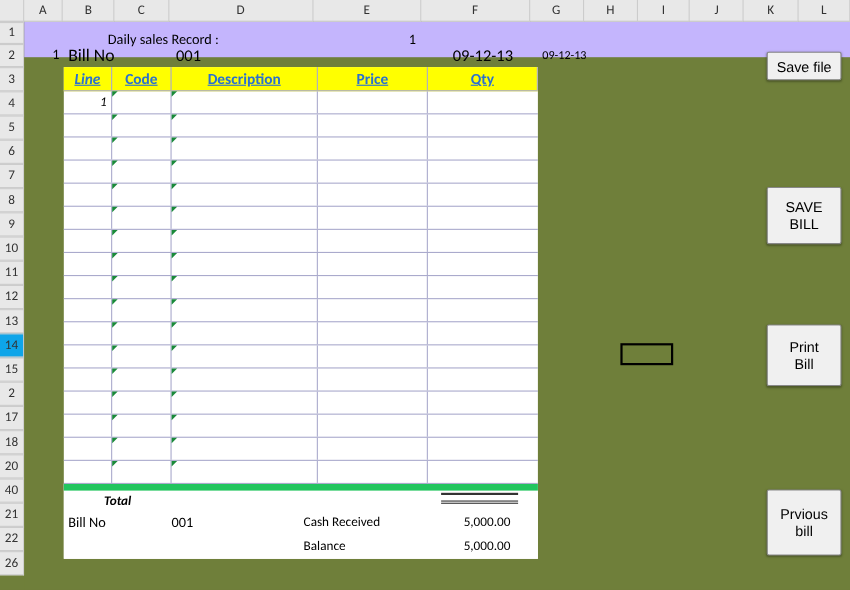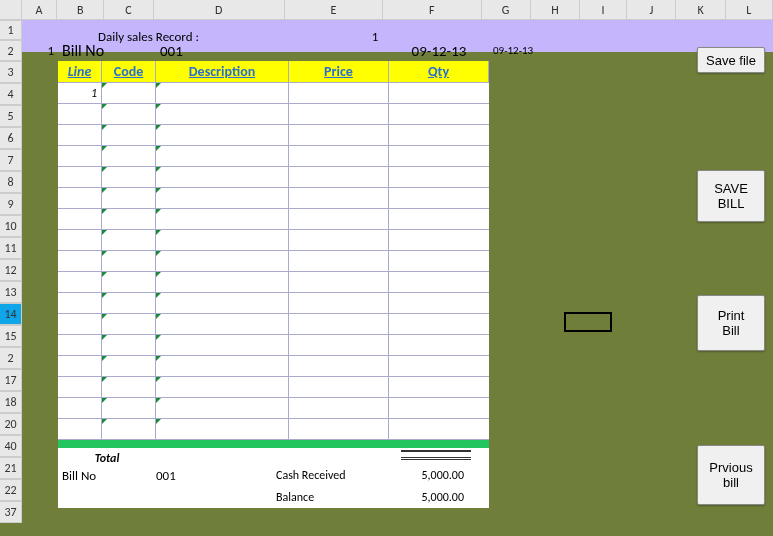--- a/index.html
+++ b/index.html
@@ -23,21 +23,21 @@
 .bill-table .bodyrows .tr { display: flex; height: 21px; border-bottom: 1px solid #aac; }
 .bill-table .td { border-right: 1px solid #aac; display: flex; align-items: center; padding: 0 4px; font-size: 12px; position: relative; }
 .bill-table .td.mark::before { content: ""; position: absolute; top: 0; left: 0; border-top: 5px solid #1a8a3a; border-right: 5px solid transparent; }
 .bill-table .td.lastcol { border-right: none; }
 .c-line { width: 44px; justify-content: flex-end; font-style: italic; }
 .c-code { width: 54px; }
 .c-desc { width: 133px; }
 .c-qty { width: 100px; justify-content: center; }
 .c-price { width: 100px; justify-content: center; }
 .bill-table .footer { background: #fff; }
-.bill-table .footer .totalrow { height: 24px; border-top: 8px solid #22c55e; display: flex; }
+.bill-table .footer .totalrow { height: 24px; border-top: 6px solid #22c55e; display: flex; }
 .bill-table .footer .total-label { width: 98px; text-align: center; font-style: italic; font-weight: 700; font-size: 12px; padding-top: 3px; }
 .bill-table .footer .sumline { width: 70px; margin-left: auto; margin-right: 18px; border-top: 2px solid #333; border-bottom: 3px double #333; height: 10px; margin-top: 2px; }
 .bill-table .footer .row { display: flex; height: 22px; align-items: center; font-size: 13px; }
 .bill-table .footer .bn-label { width: 98px; padding-left: 4px; }
 .bill-table .footer .bn-val { width: 120px; }
 .bill-table .footer .cash-label { width: 105px; font-size: 12px; }
 .bill-table .footer .cash-val { width: 95px; text-align: right; padding-right: 12px; font-size: 12px; }
 .sel-box { position: absolute; top: 292px; left: 542px; width: 48px; height: 20px; border: 2px solid #000; pointer-events: none; }
 .btn { position: absolute; background: #f0f0f0; border: 1px solid #888; border-radius: 2px; box-shadow: 0 1px 2px rgba(0,0,0,0.3); display: flex; align-items: center; justify-content: center; text-align: center; font-size: 13px; cursor: pointer; }
 .btn.small { left: 697px; width: 68px; }
@@ -77,21 +77,21 @@
     <div class="row-h h3">13</div>
     <div class="row-h h3 selected">14</div>
     <div class="row-h h3">15</div>
     <div class="row-h h3">2</div>
     <div class="row-h h3">17</div>
     <div class="row-h h3">18</div>
     <div class="row-h h3">20</div>
     <div class="row-h h3">40</div>
     <div class="row-h h3">21</div>
     <div class="row-h h3">22</div>
-    <div class="row-h h3">37</div>
+    <div class="row-h h3">26</div>
   </div>
 
 <div class="sheet">
   <div class="row1">
     <div class="cell" style="width:36px"></div>
     <div class="cell" style="width:231px">Daily sales Record :</div>
     <div class="cell" style="width:100px;justify-content:center">1</div>
   </div>
   <div class="row2">
     <div class="cell" style="width:36px;justify-content:flex-end">1</div>

